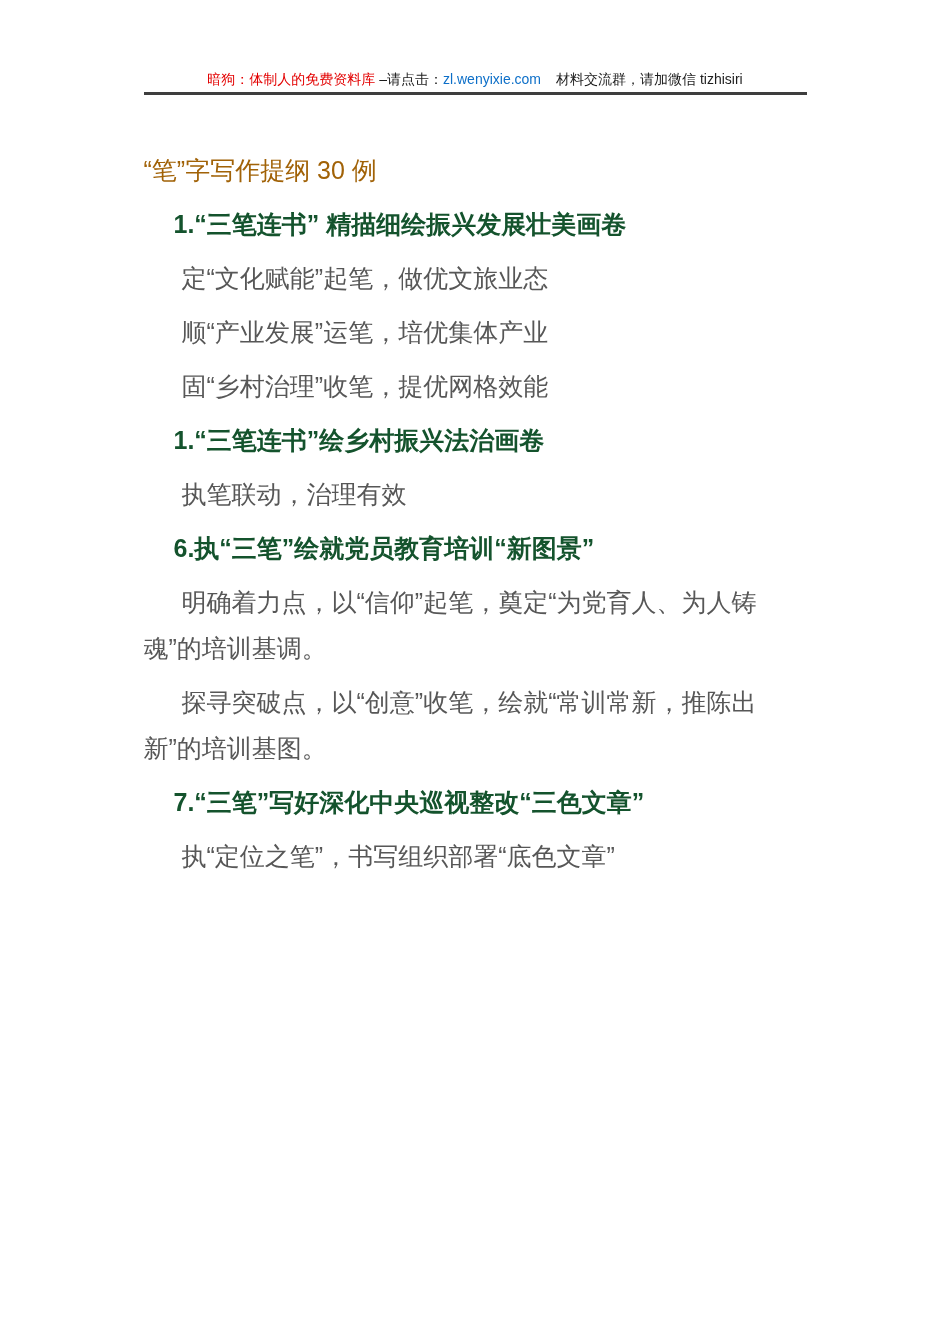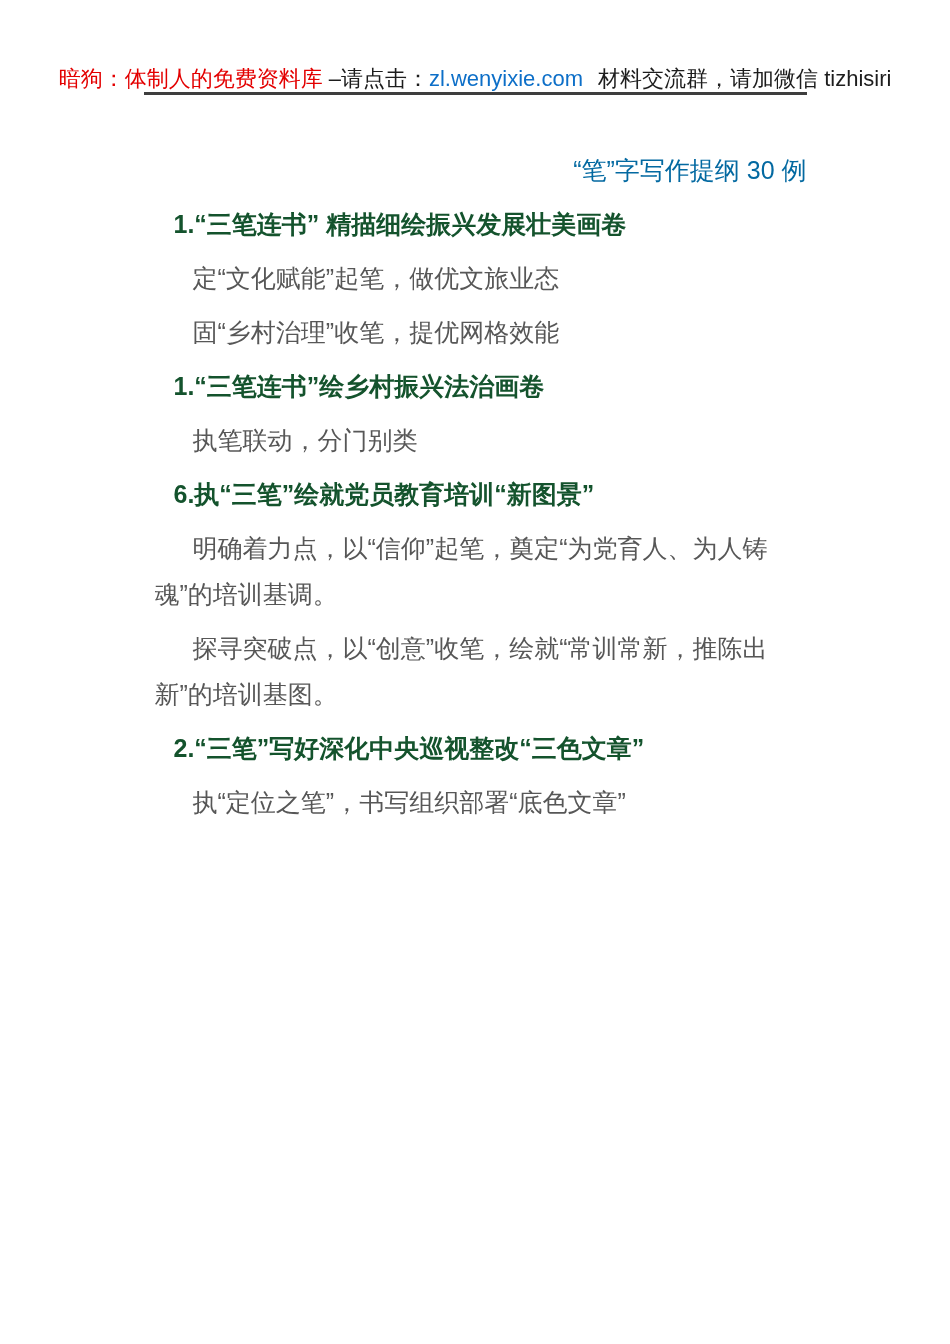--- a/index.html
+++ b/index.html
@@ -7,21 +7,21 @@
     width: 950px;
     height: 1344px;
     background: #ffffff;
     overflow: hidden;
     font-family: "Liberation Sans", "DejaVu Sans", sans-serif;
   }
   
   .header-text {
     margin-top: 66px;
     line-height: 26px;
-    font-size: 22px;
+    font-size: 14px;
     text-align: center;
     color: #1d1d1d;
     white-space: pre;
   }
   .brand { color: #e30000; }
   .click-hint { color: #1d1d1d; }
   .site-link { color: #0d6fc8; text-decoration: none; cursor: pointer; }
   .group-hint { color: #1d1d1d; margin-left: 15px; }
   .header-rule {
     width: 663px;
@@ -35,56 +35,56 @@
     margin: 0 auto;
   }
   .content p, .content h2 {
     margin: 8px 0;
     line-height: 46px;
     font-size: 25px;
     white-space: pre-wrap;
   }
   .doc-title {
     margin-top: 52px !important;
-    text-align: right;
+    text-align: left;
     text-indent: 0;
-    color: #0369a1;
+    color: #a16207;
     font-weight: normal;
   }
   .content h2 {
     color: #14532d;
     font-weight: bold;
     text-indent: 30px;
   }
   .content p.body-para {
     color: #575757;
     text-indent: 38px;
     width: 692px; 
-    margin-left: 11px;
   }
 </style>
 </head>
 <body>
 
 <div class="header-text"><span class="brand">暗狗：体制人的免费资料库</span><span class="click-hint"> –请点击：</span><a class="site-link">zl.wenyixie.com</a><span class="group-hint">材料交流群，请加微信 tizhisiri</span></div>
 <div class="header-rule"></div>
 
 <div class="content">
 
   <p class="doc-title">“笔”字写作提纲 30 例</p>
 
   <h2>1.“三笔连书” 精描细绘振兴发展壮美画卷</h2>
   <p class="body-para">定“文化赋能”起笔，做优文旅业态</p>
+  <p class="body-para">顺“产业发展”运笔，培优集体产业</p>
   <p class="body-para">固“乡村治理”收笔，提优网格效能</p>
 
   <h2>1.“三笔连书”绘乡村振兴法治画卷</h2>
-  <p class="body-para">执笔联动，分门别类</p>
+  <p class="body-para">执笔联动，治理有效</p>
 
   <h2>6.执“三笔”绘就党员教育培训“新图景”</h2>
   <p class="body-para">明确着力点，以“信仰”起笔，奠定“为党育人、为人铸
 魂”的培训基调。</p>
   <p class="body-para">探寻突破点，以“创意”收笔，绘就“常训常新，推陈出
 新”的培训基图。</p>
 
-  <h2>2.“三笔”写好深化中央巡视整改“三色文章”</h2>
+  <h2>7.“三笔”写好深化中央巡视整改“三色文章”</h2>
   <p class="body-para">执“定位之笔”，书写组织部署“底色文章”</p>
 
 </div>
 
 </body></html>

